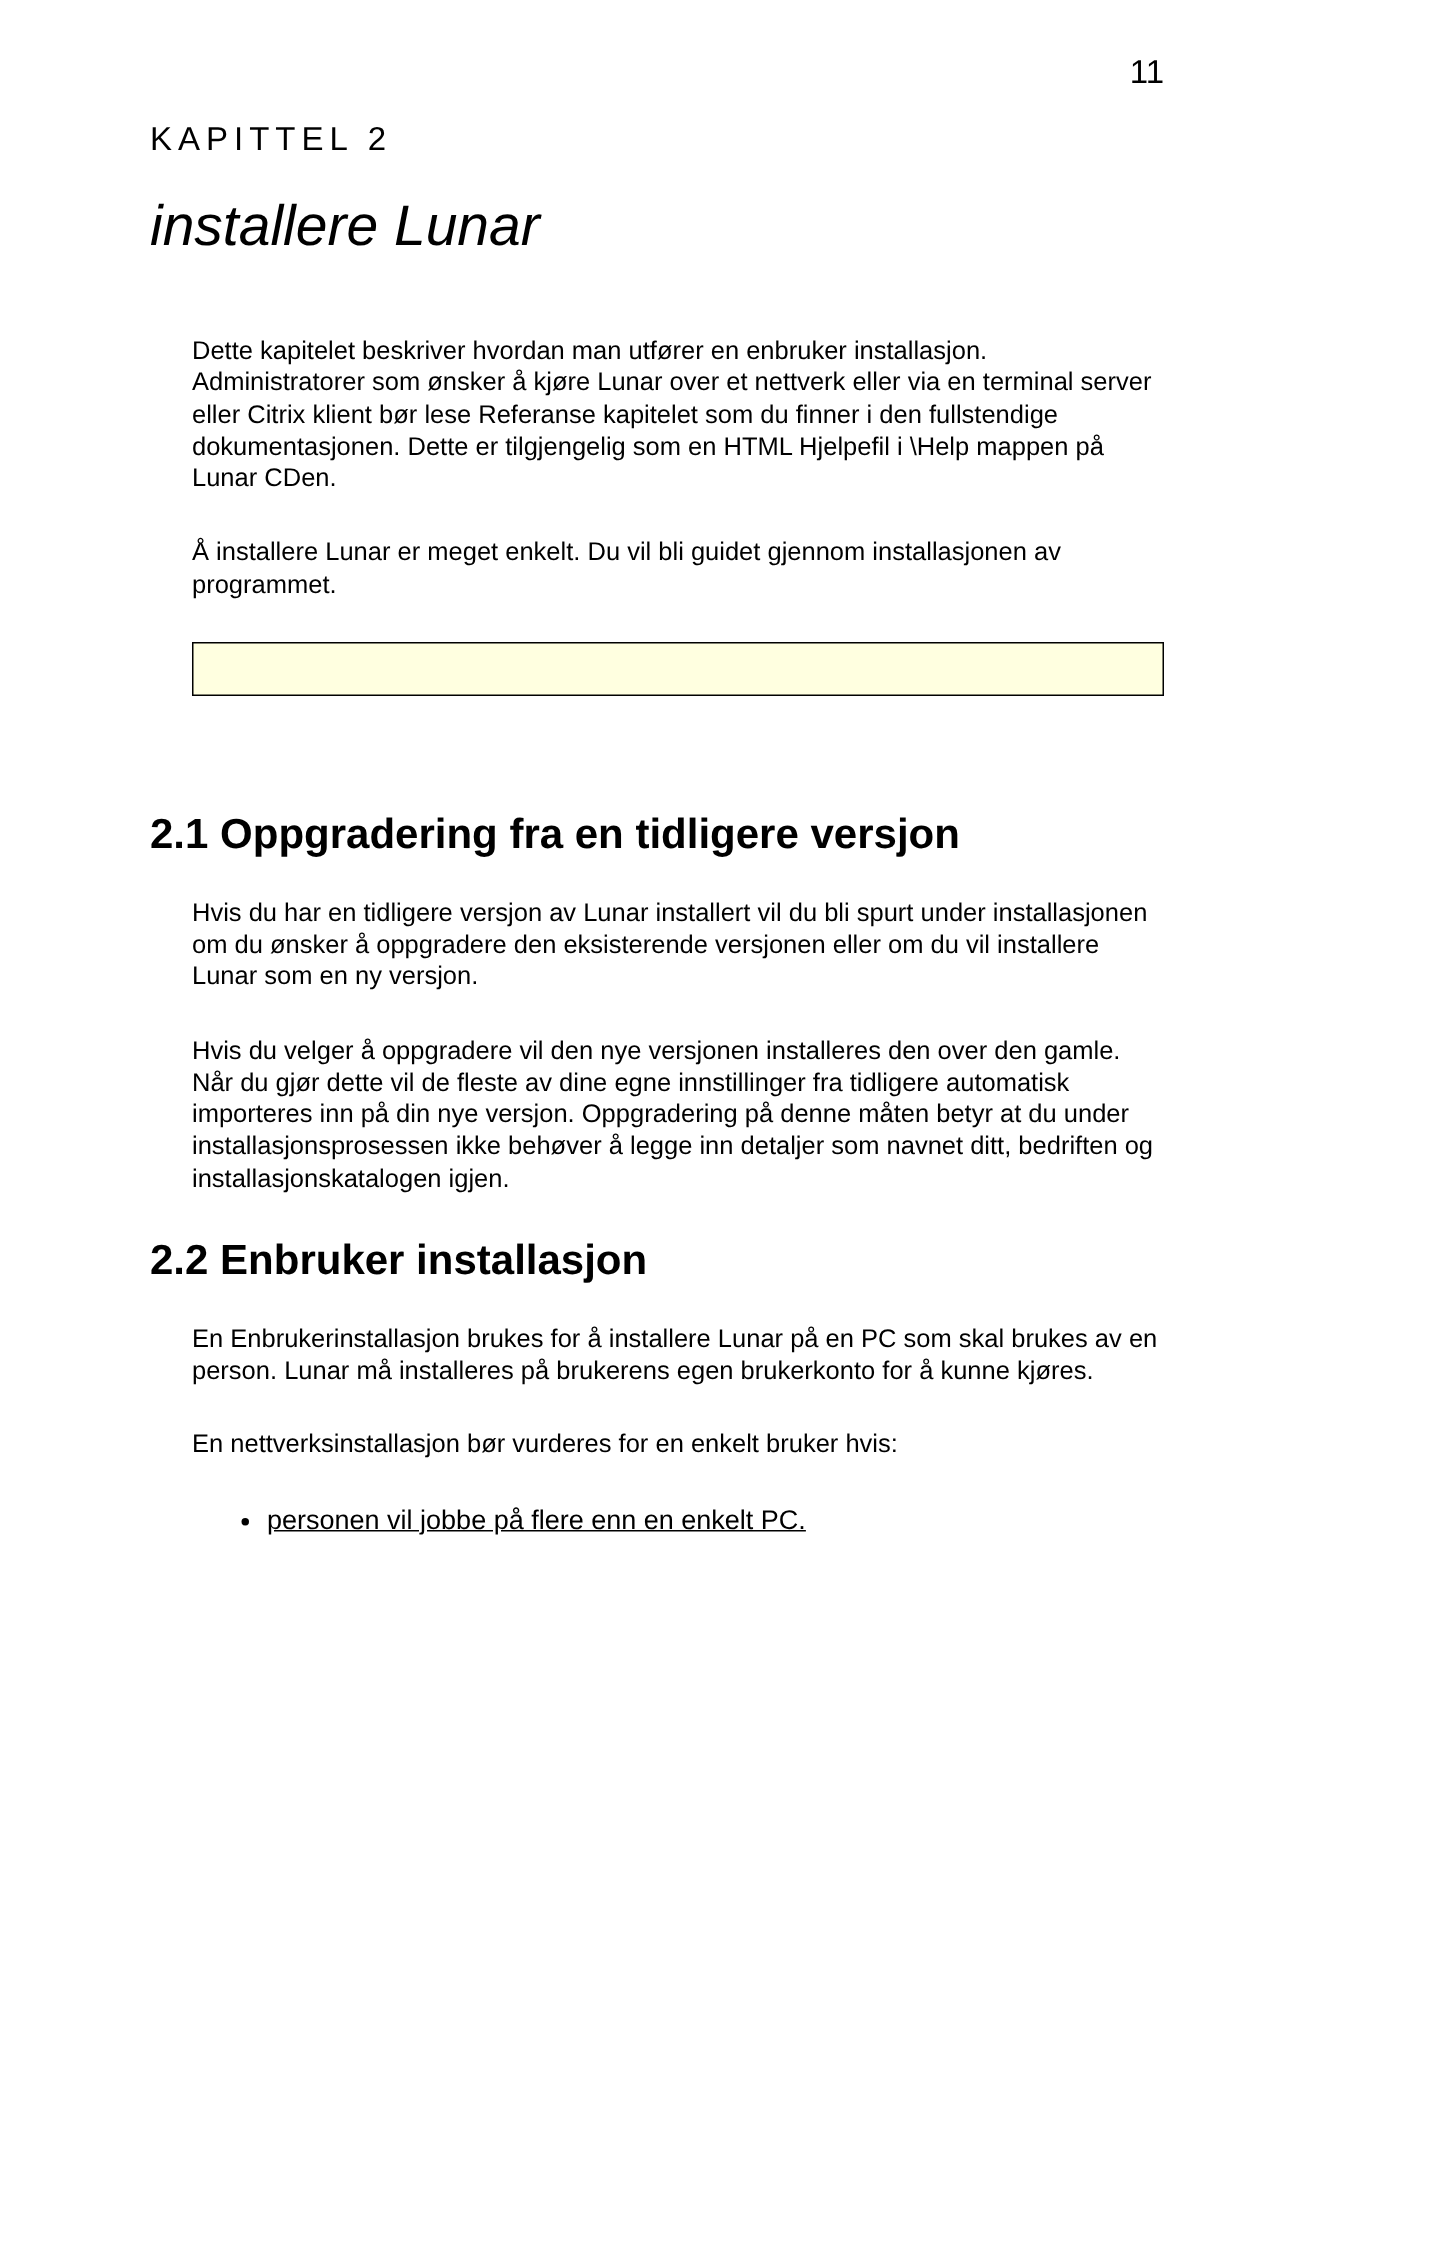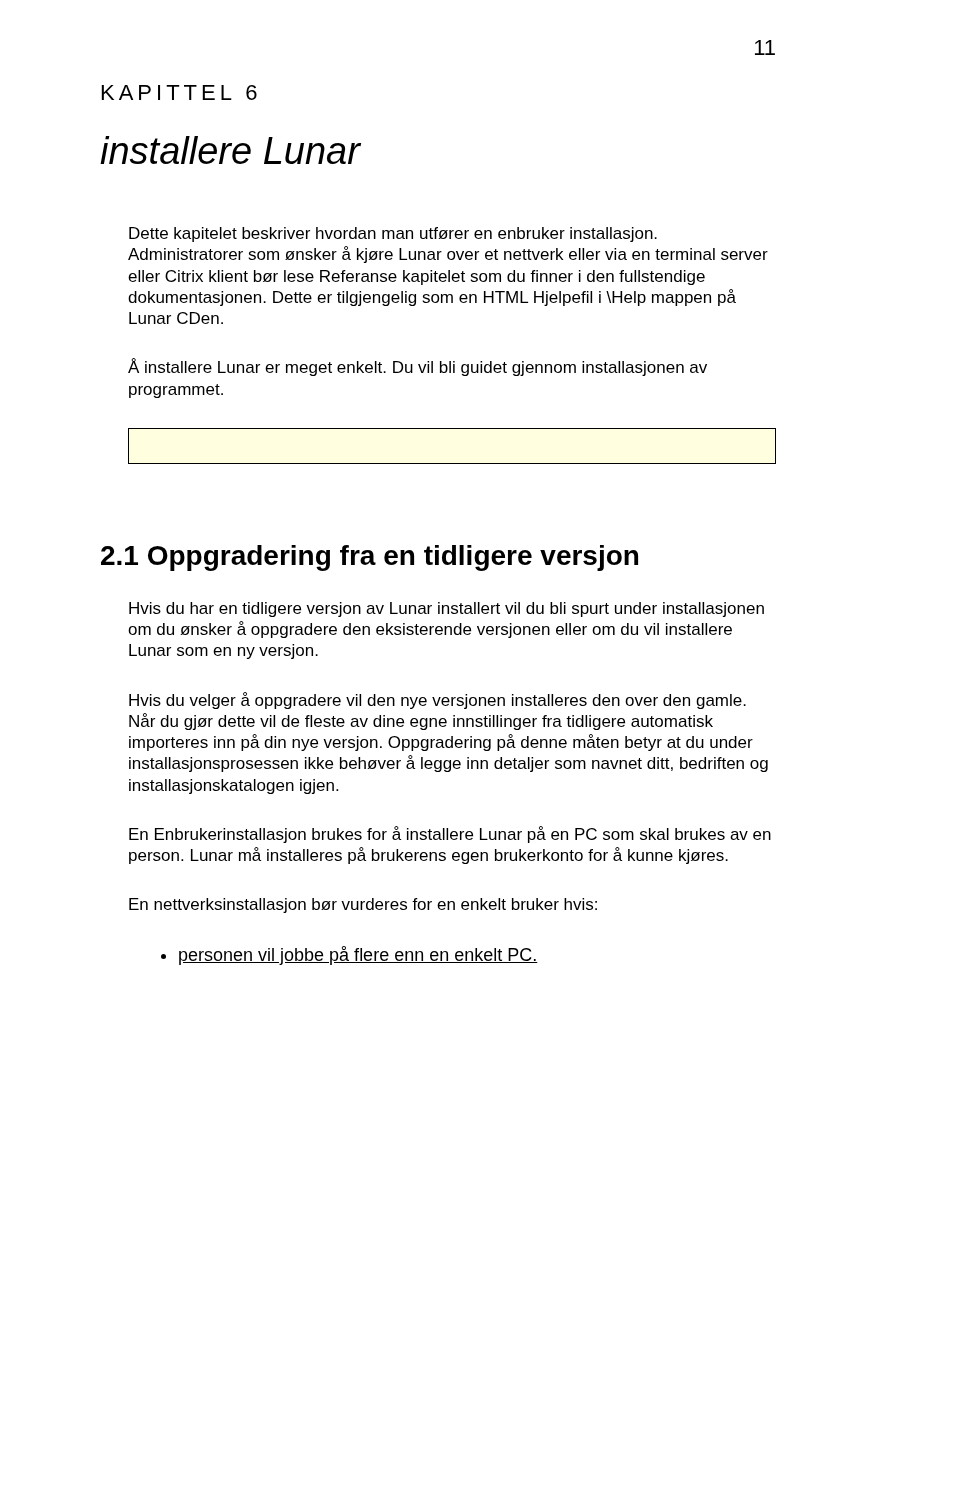--- a/index.html
+++ b/index.html
@@ -66,36 +66,37 @@
     text-decoration: underline;
   }
 </style>
 </head>
 <body>
 
 <div class="page">
 
   <div class="page-number">11</div>
 
-  <div class="chapter-label">KAPITTEL 6</div>
+  <div class="chapter-label">KAPITTEL 2</div>
 
   <h1 class="chapter-title">installere Lunar</h1>
 
   <div class="indented">
     <p>Dette kapitelet beskriver hvordan man utfører en enbruker installasjon. Administratorer som ønsker å kjøre Lunar over et nettverk eller via en terminal server eller Citrix klient bør lese Referanse kapitelet som du finner i den fullstendige dokumentasjonen. Dette er tilgjengelig som en HTML Hjelpefil i \Help mappen på Lunar CDen.</p>
     <p>Å installere Lunar er meget enkelt.  Du vil bli guidet gjennom installasjonen av programmet.</p>
     <div class="note-box"></div>
   </div>
 
   <h2>2.1  Oppgradering fra en tidligere versjon</h2>
   <div class="indented">
     <p>Hvis du har en tidligere versjon av Lunar installert vil du bli spurt under installasjonen om du ønsker å oppgradere den eksisterende versjonen eller om du vil installere Lunar som en ny versjon.</p>
     <p>Hvis du velger å oppgradere vil den nye versjonen installeres den over den gamle.  Når du gjør dette vil de fleste av dine egne innstillinger fra tidligere automatisk importeres inn på din nye versjon.  Oppgradering på denne måten betyr at du under installasjonsprosessen ikke behøver å legge inn detaljer som navnet ditt, bedriften og installasjonskatalogen igjen.</p>
   </div>
 
+  <h2>2.2  Enbruker installasjon</h2>
   <div class="indented">
     <p>En Enbrukerinstallasjon brukes for å installere Lunar på en PC som skal brukes av en person. Lunar må installeres på brukerens egen brukerkonto for å kunne kjøres.</p>
     <p>En nettverksinstallasjon bør vurderes for en enkelt bruker hvis:</p>
     <ul class="bullets">
       <li>personen vil jobbe på flere enn en enkelt PC.</li>
     </ul>
   </div>
 
 </div>
 

